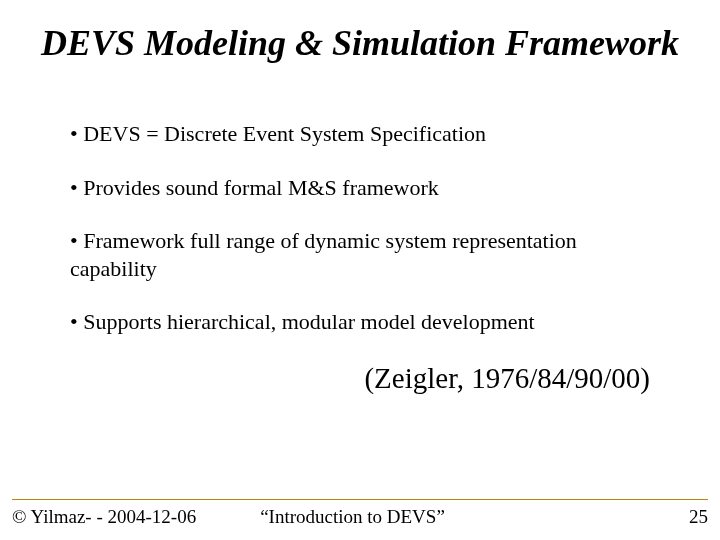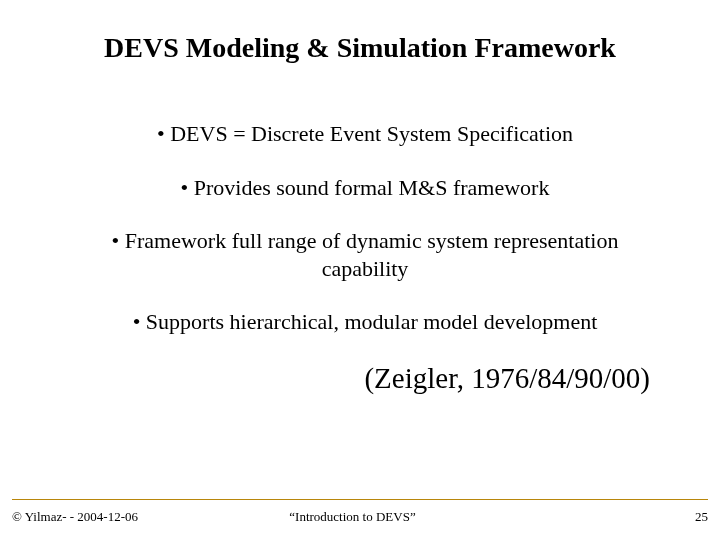--- a/index.html
+++ b/index.html
@@ -1,23 +1,23 @@
 <!DOCTYPE html>
 <html><head>
 <meta charset="utf-8">
 <style>
   * { margin: 0; padding: 0; box-sizing: border-box; }
   html, body { width: 720px; height: 540px; background: #fff; font-family: "Times New Roman", Times, serif; color: #000; }
   .slide { position: relative; width: 720px; height: 540px; }
-  .title { position: absolute; top: 32px; left: 0; right: 0; text-align: center; font-size: 28px; font-weight: bold; }
-  .content { position: absolute; top: 120px; left: 70px; right: 60px; text-align: center; }
+  .title { position: absolute; top: 22px; left: 0; right: 0; text-align: center; font-size: 36px; font-weight: bold; font-style: italic; }
+  .content { position: absolute; top: 120px; left: 70px; right: 60px; }
   .bullet { font-size: 22px; line-height: 1.25; margin-bottom: 26px; }
   .citation { position: absolute; top: 362px; right: 70px; font-size: 29px; }
   .footer-line { position: absolute; left: 12px; right: 12px; bottom: 40px; height: 0; border-top: 1px solid #b8860b; }
-  .footer { position: absolute; left: 12px; right: 12px; bottom: 12px; height: 22px; font-size: 13px; display: flex; justify-content: space-between; align-items: center; }
+  .footer { position: absolute; left: 12px; right: 12px; bottom: 12px; height: 22px; font-size: 19px; display: flex; justify-content: space-between; align-items: center; }
   .footer .center { position: absolute; left: 0; right: 15px; text-align: center; }
   .footer .left, .footer .right { position: relative; z-index: 1; }
   .italic { }
 </style>
 </head>
 <body>
 
 <div class="slide">
   <div class="title">DEVS Modeling &amp; Simulation Framework</div>
 

